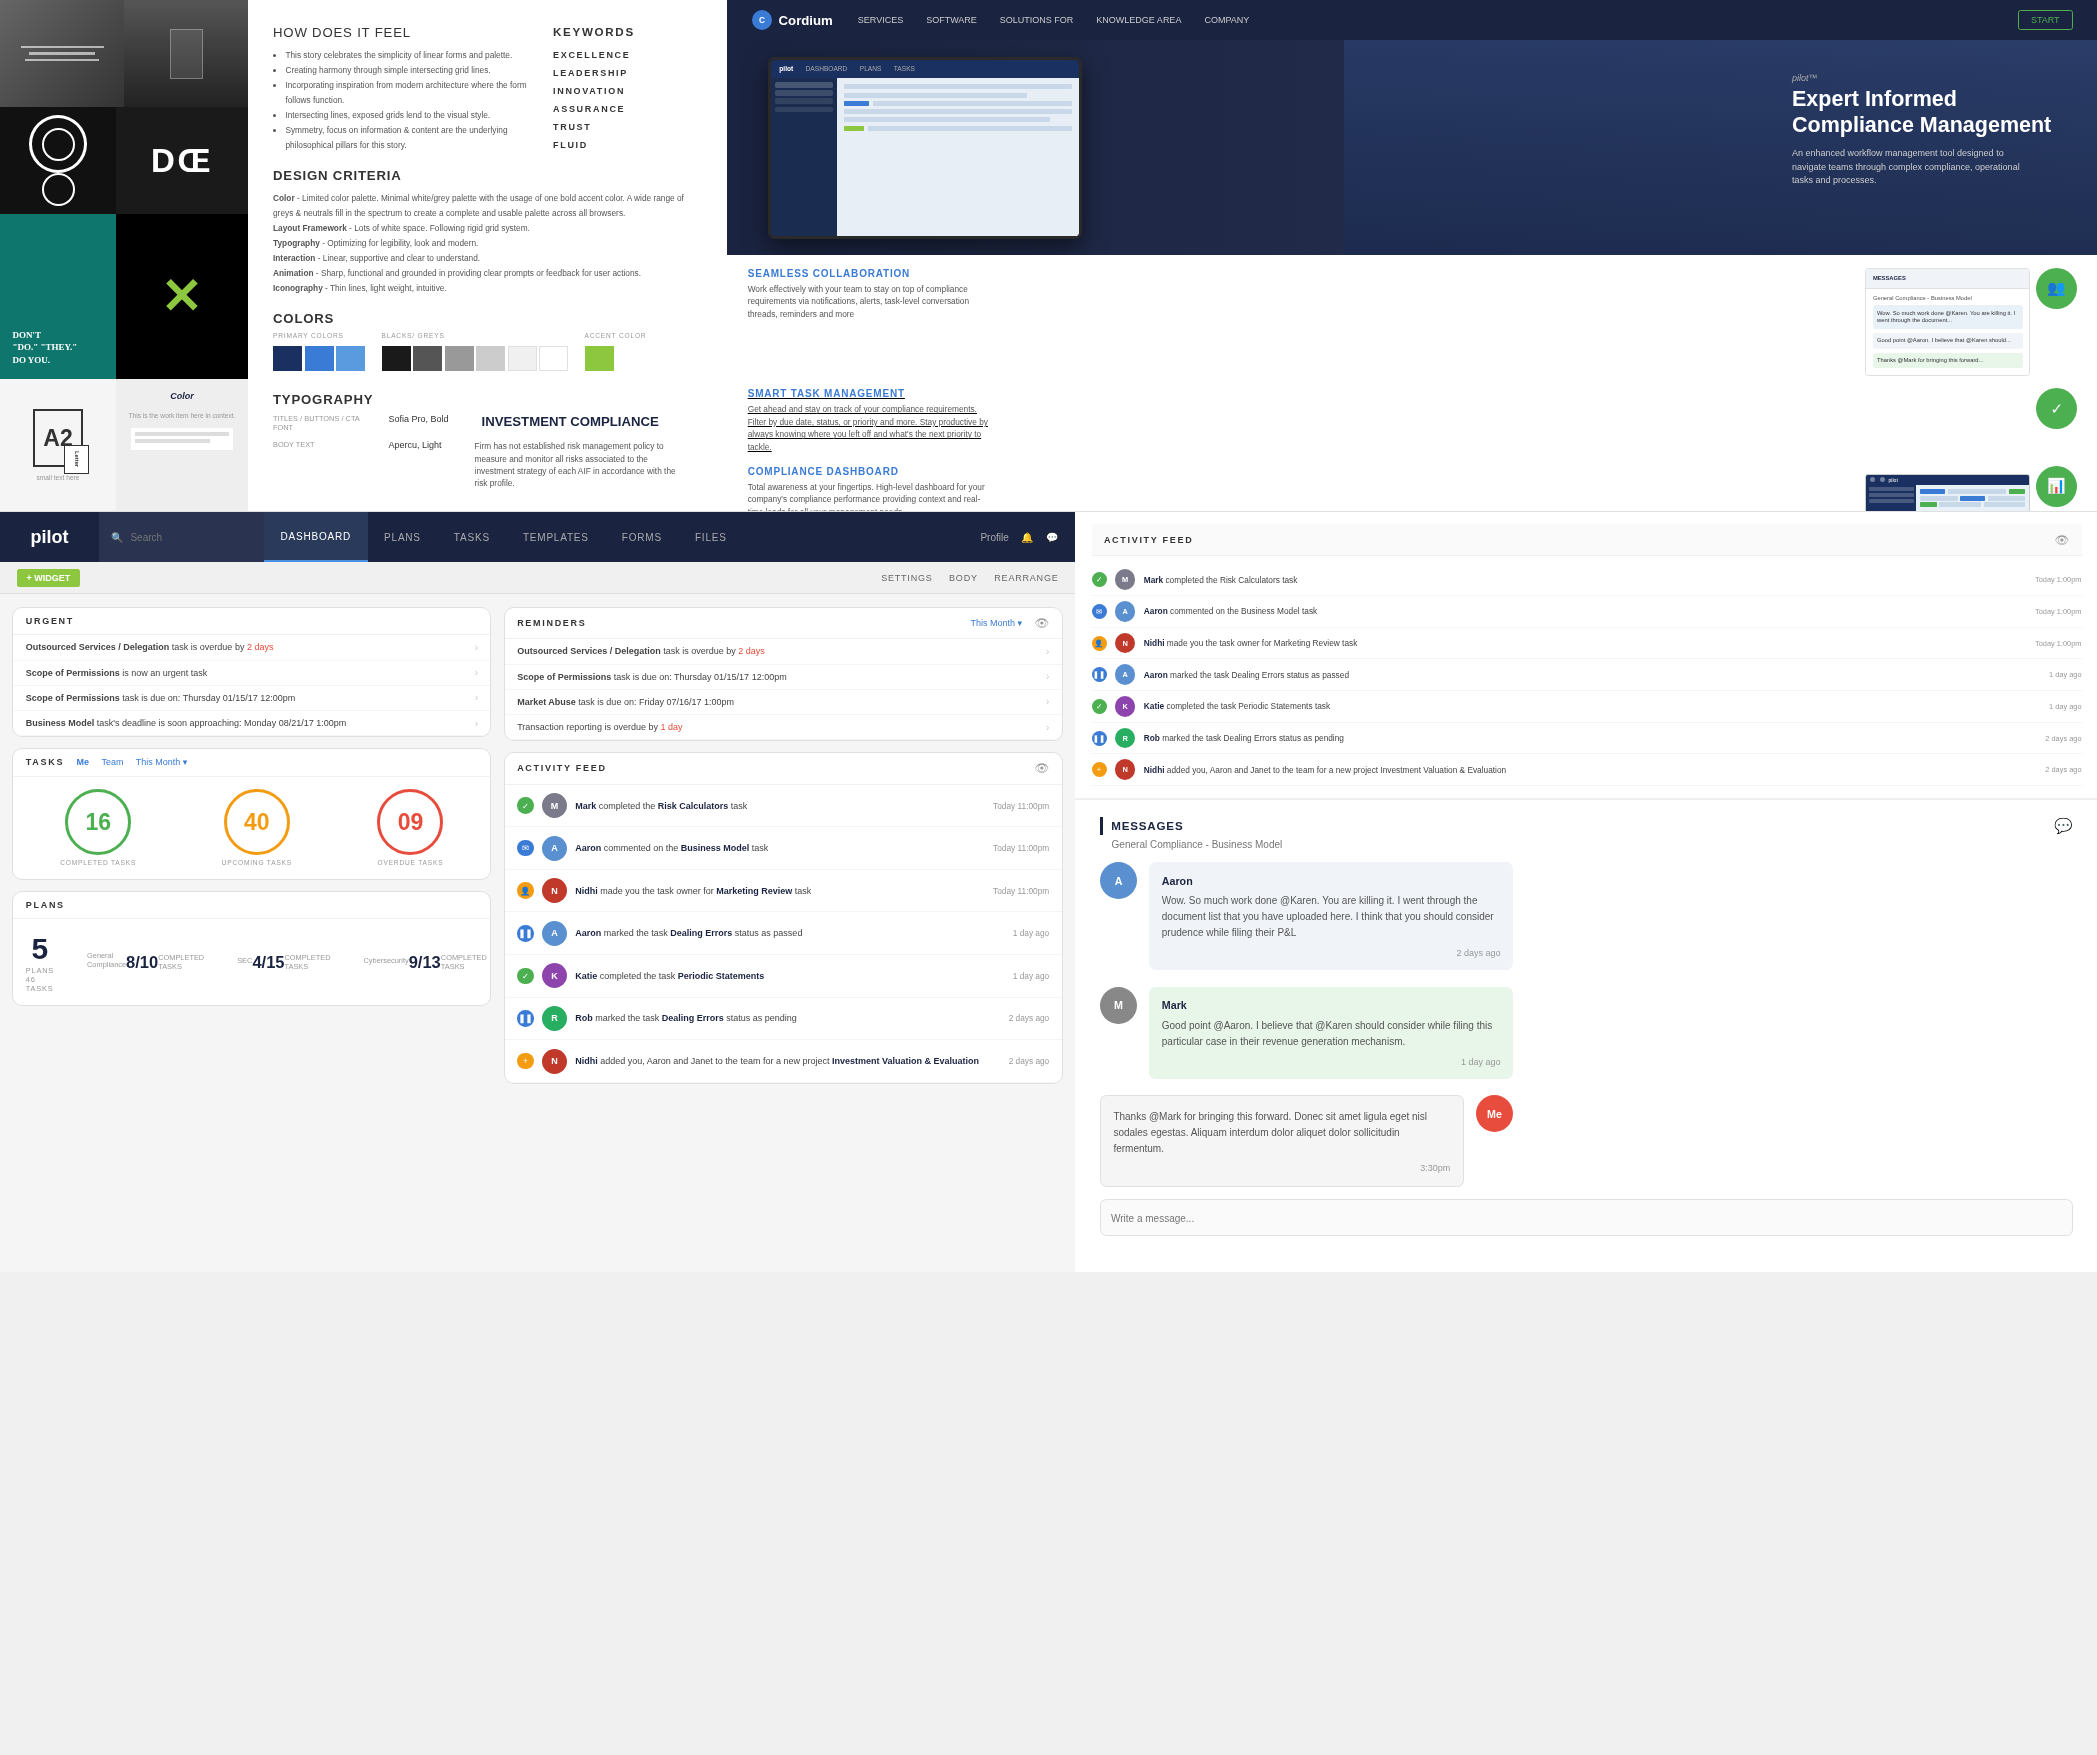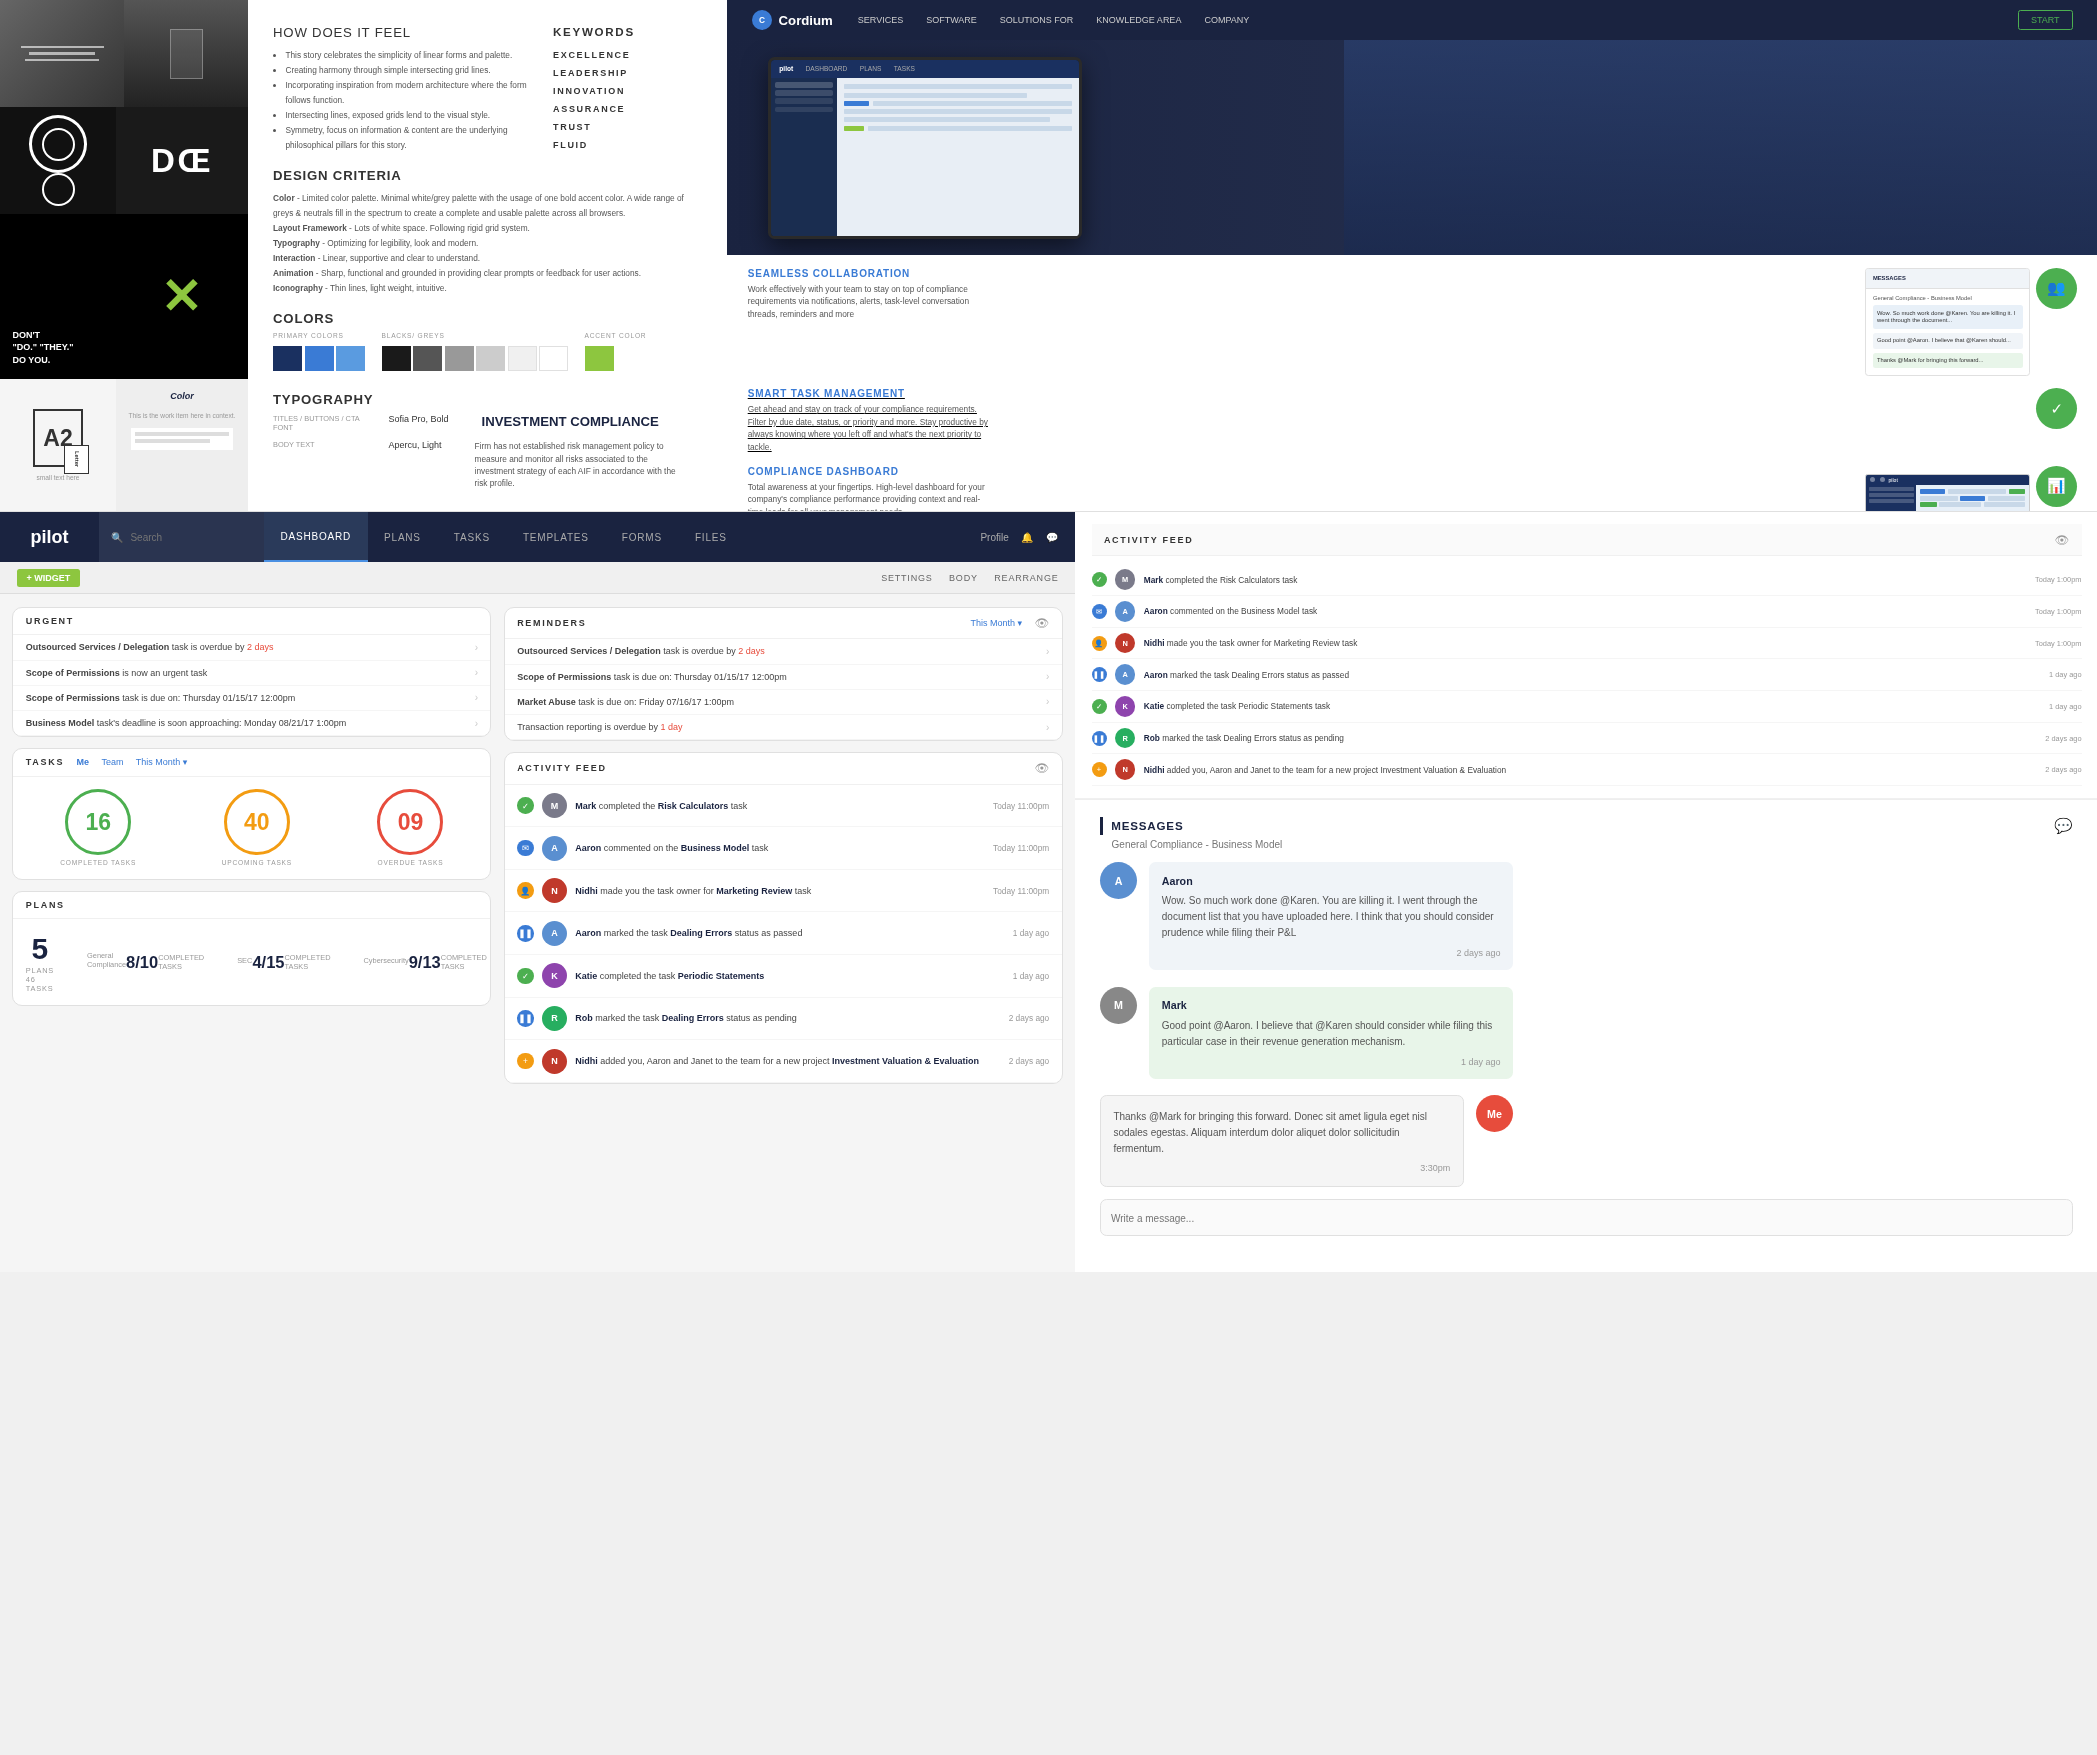--- a/index.html
+++ b/index.html
@@ -669,25 +669,26 @@
       border: 2.5px solid #fff;
     }
 
     .lc-bottom {
       height: 165px;
       display: flex;
     }
 
     .lc-bot-l {
       width: 116px;
-      background: #000000;
+      background: #0f766e;
       display: flex;
       flex-direction: column;
       justify-content: flex-end;
       padding: 12.4px;
+      font-family: Liberation Serif, serif;
     }
 
     .lc-bot-text {
       color: #fff;
       font-size: 9px;
       line-height: 1.4;
       font-weight: bold;
     }
 
     .lc-bot-r {
@@ -994,20 +995,25 @@
               <div style="height:5px; background:#c8d8e8; margin-bottom:3.3px; border-radius:0.8px;"></div>
               <div style="height:5px; background:#c8d8e8; margin-bottom:3.3px; border-radius:0.8px; width:90%;"></div>
               <div style="display:flex; gap:4.1px; margin-bottom:3.3px;">
                 <div style="height:5px; background:#8dc63f; width:20.7px; border-radius:0.8px;"></div>
                 <div style="height:5px; background:#c8d8e8; flex:1; border-radius:0.8px;"></div>
               </div>
             </div>
           </div>
         </div>
 
+        <div style="position:absolute; right:41px; top:33px; z-index:2;">
+          <div style="font-size:9px; color:#aaa; font-style:italic; margin-bottom:4.1px;">pilot™</div>
+          <div style="font-size:21.5px; color:#fff; font-weight:bold; line-height:1.2; margin-bottom:8.3px; max-width:265px;">Expert Informed Compliance Management</div>
+          <div style="font-size:9px; color:#ccc; max-width:231px; line-height:1.5;">An enhanced workflow management tool designed to navigate teams through complex compliance, operational tasks and processes.</div>
+        </div>
       </div>
 
       <div style="flex:1; background:#fff; padding:12.4px 20.7px; display:flex; flex-direction:column; gap:12.4px; overflow:hidden;">
 
         <div class="feature-row">
           <div style="flex:1;">
             <h3 style="font-size:10px; font-weight:bold; color:#3a7bd5; letter-spacing:0.8px; margin-bottom:4.1px;">SEAMLESS COLLABORATION</h3>
             <p style="font-size:8.3px; color:#555; line-height:1.5; max-width:248px;">Work effectively with your team to stay on top of compliance requirements via notifications, alerts, task-level conversation threads, reminders and more</p>
           </div>
           <div style="width:165px; border:0.8px solid #e0e0e0; border-radius:3.3px; overflow:hidden;">

